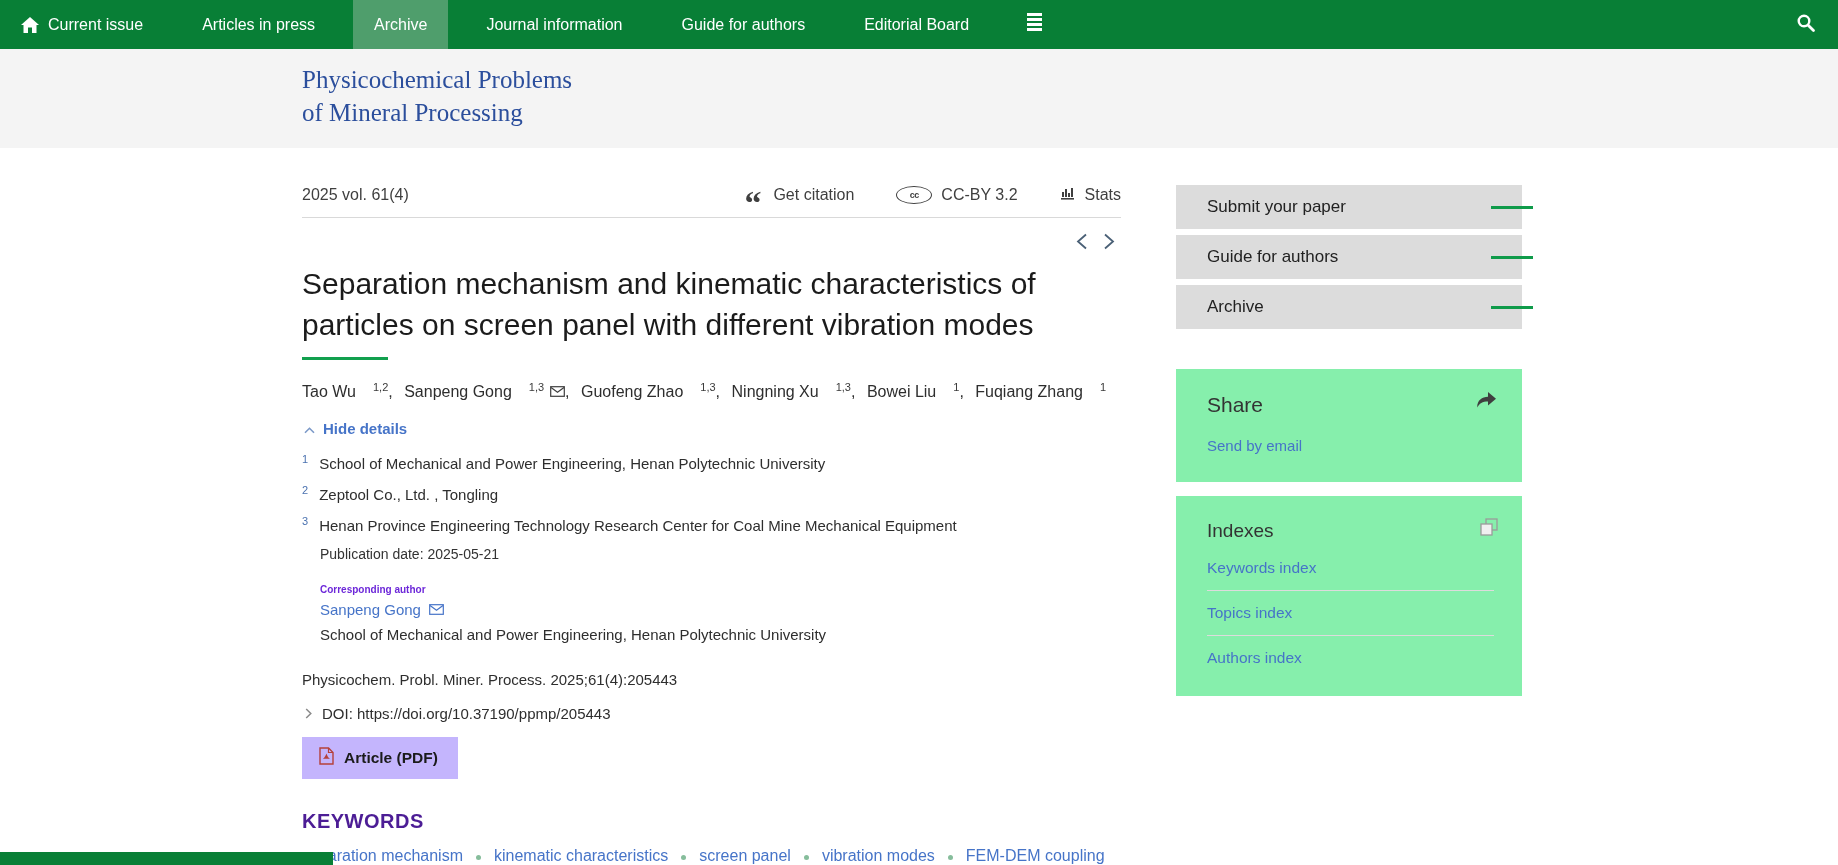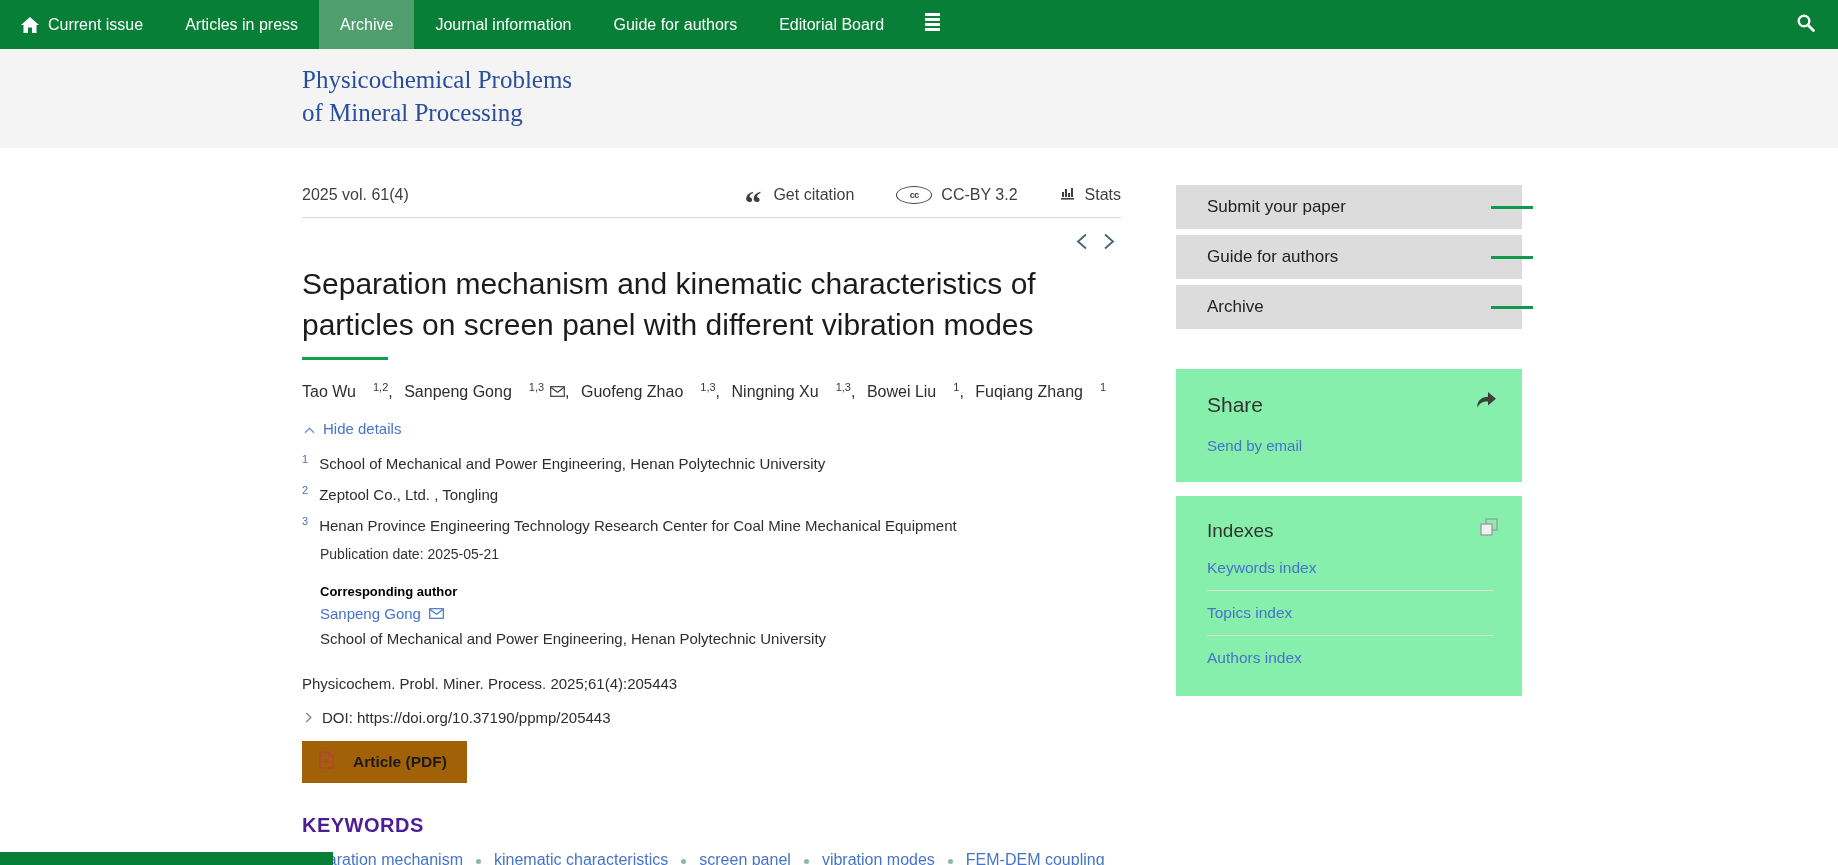--- a/index.html
+++ b/index.html
@@ -3,21 +3,21 @@
 <meta charset="utf-8">
 <style>
   * { margin:0; padding:0; box-sizing:border-box; }
   html,body { background:#fff; }
   body { font-family:"Liberation Sans","DejaVu Sans",sans-serif; color:#333; }
   .page { position:relative; width:1838px; height:865px; background:#fff; overflow:hidden; }
   [data-interactable="true"] { cursor:pointer; }
   a { text-decoration:none; color:inherit; }
 
   
-  .topnav { position:relative; height:49px; background:#087f36; display:flex; align-items:stretch; }
+  .topnav { position:relative; height:49px; background:#087f36; display:flex; align-items:stretch;gap:17px; }
   .nav-item { display:flex; align-items:center; padding:0 21px; color:#fff; font-size:16px; white-space:nowrap; }
   .nav-item.active { background:#4f9e6c; }
   .nav-item .home-ic { margin-right:9px; display:inline-flex; }
   .nav-burger { display:flex; align-items:center; padding:0 20px; }
   .nav-search { position:absolute; right:22px; top:0; height:49px; display:flex; align-items:center; }
 
   
   .jheader { height:99px; background:#f4f4f4; }
   .jtitle { padding:14px 0 0 302px; font-family:"Liberation Serif","DejaVu Serif",serif; font-size:25px; line-height:33px; color:#2b4e9c; }
 
@@ -37,38 +37,38 @@
   
   .pager { display:flex; justify-content:flex-end; gap:15px; margin-top:15px; margin-right:6px; height:18px; }
 
   
   h1.atitle { margin-top:12px; font-size:30px; line-height:41px; font-weight:400; color:#1b1b1b; }
   .title-underline { width:86px; height:3px; background:#12a04e; margin-top:12px; }
   .authors { margin-top:21px; font-size:16px; color:#2e2e2e; }
   .authors .author { margin-right:7px; white-space:nowrap; }
   .authors sup { font-size:11px; margin-left:17px; color:#3a3a3a; }
   .authors .env { margin-left:6px; }
-  .hide-details { display:flex; margin-top:19px; font-size:15px; color:#4674c8; }
+  .hide-details { display:flex; margin-top:19px; font-size:15px; color:#4674c8;font-weight:bold; }
   .hide-details svg { margin:0 8px 0 2px; }
 
   
   .affils { margin-top:16px; }
   .aff { font-size:15px; color:#2e2e2e; margin-bottom:12px; }
   .aff sup { font-size:11px; color:#4b72b0; margin-right:11px; }
   .details { margin-left:18px; }
   .pub-date { margin-top:12px; font-size:14px; color:#333; }
-  .corr-label { margin-top:22px; font-size:13px; font-weight:bold; color:#000000; }
+  .corr-label { margin-top:22px; font-size:10px; font-weight:bold; color:#6d28d9; }
   .corr-name { display:inline-flex; align-items:center; gap:8px; margin-top:6px; font-size:15px; color:#4674c8; }
   .corr-aff { margin-top:7px; font-size:15px; color:#2e2e2e; }
 
   
   .citation { margin-top:28px; font-size:15px; color:#2e2e2e; }
   .doi-row { display:flex; align-items:center; margin-top:17px; font-size:15px; color:#2e2e2e; }
   .doi-row svg { margin:0 10px 0 3px; }
-  .pdf-btn { display:inline-flex; align-items:center; gap:19px; margin-top:15px; background:#a16207; border:none; padding:10px 20px 10px 17px; font-family:inherit; font-size:15.5px; font-weight:bold; color:#1b1b1b; }
+  .pdf-btn { display:inline-flex; align-items:center; gap:10px; margin-top:15px; background:#c4b5fd; border:none; padding:10px 20px 10px 17px; font-family:inherit; font-size:15.5px; font-weight:bold; color:#1b1b1b; }
 
   
   .kw-heading { margin-top:31px; font-size:20px; font-weight:700; letter-spacing:0.5px; color:#4c1d95; }
   .keywords { margin-top:14px; font-size:16px; }
   .kw { color:#4674c8; }
   .kw-sep { display:inline-block; width:5px; height:5px; border-radius:50%; background:#86bd9b; margin:0 13px; vertical-align:middle; }
 
   
   .side-btn { position:relative; display:flex; align-items:center; height:44px; margin-bottom:6px; background:#dcdcdc; padding-left:31px; font-size:17px; color:#222; }
   .side-btn .dash { position:absolute; right:-11px; top:21px; width:42px; height:3px; background:#0f9b4a; }

